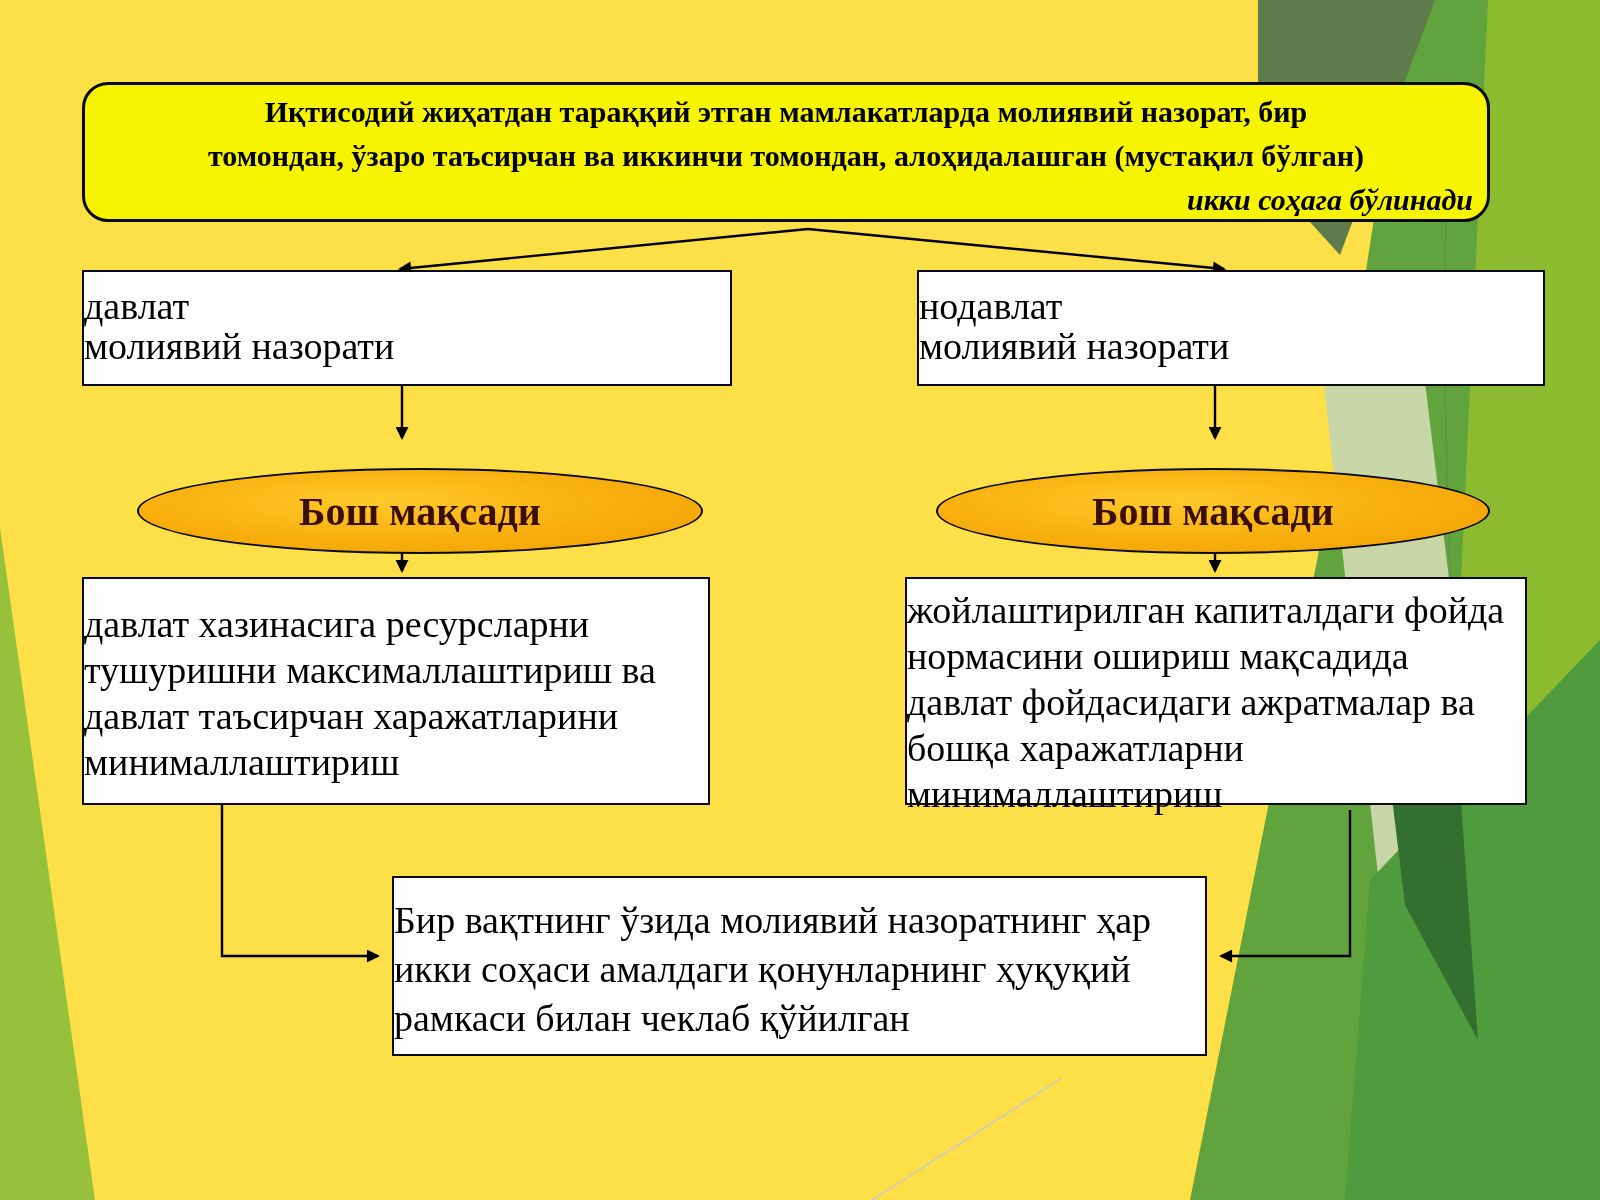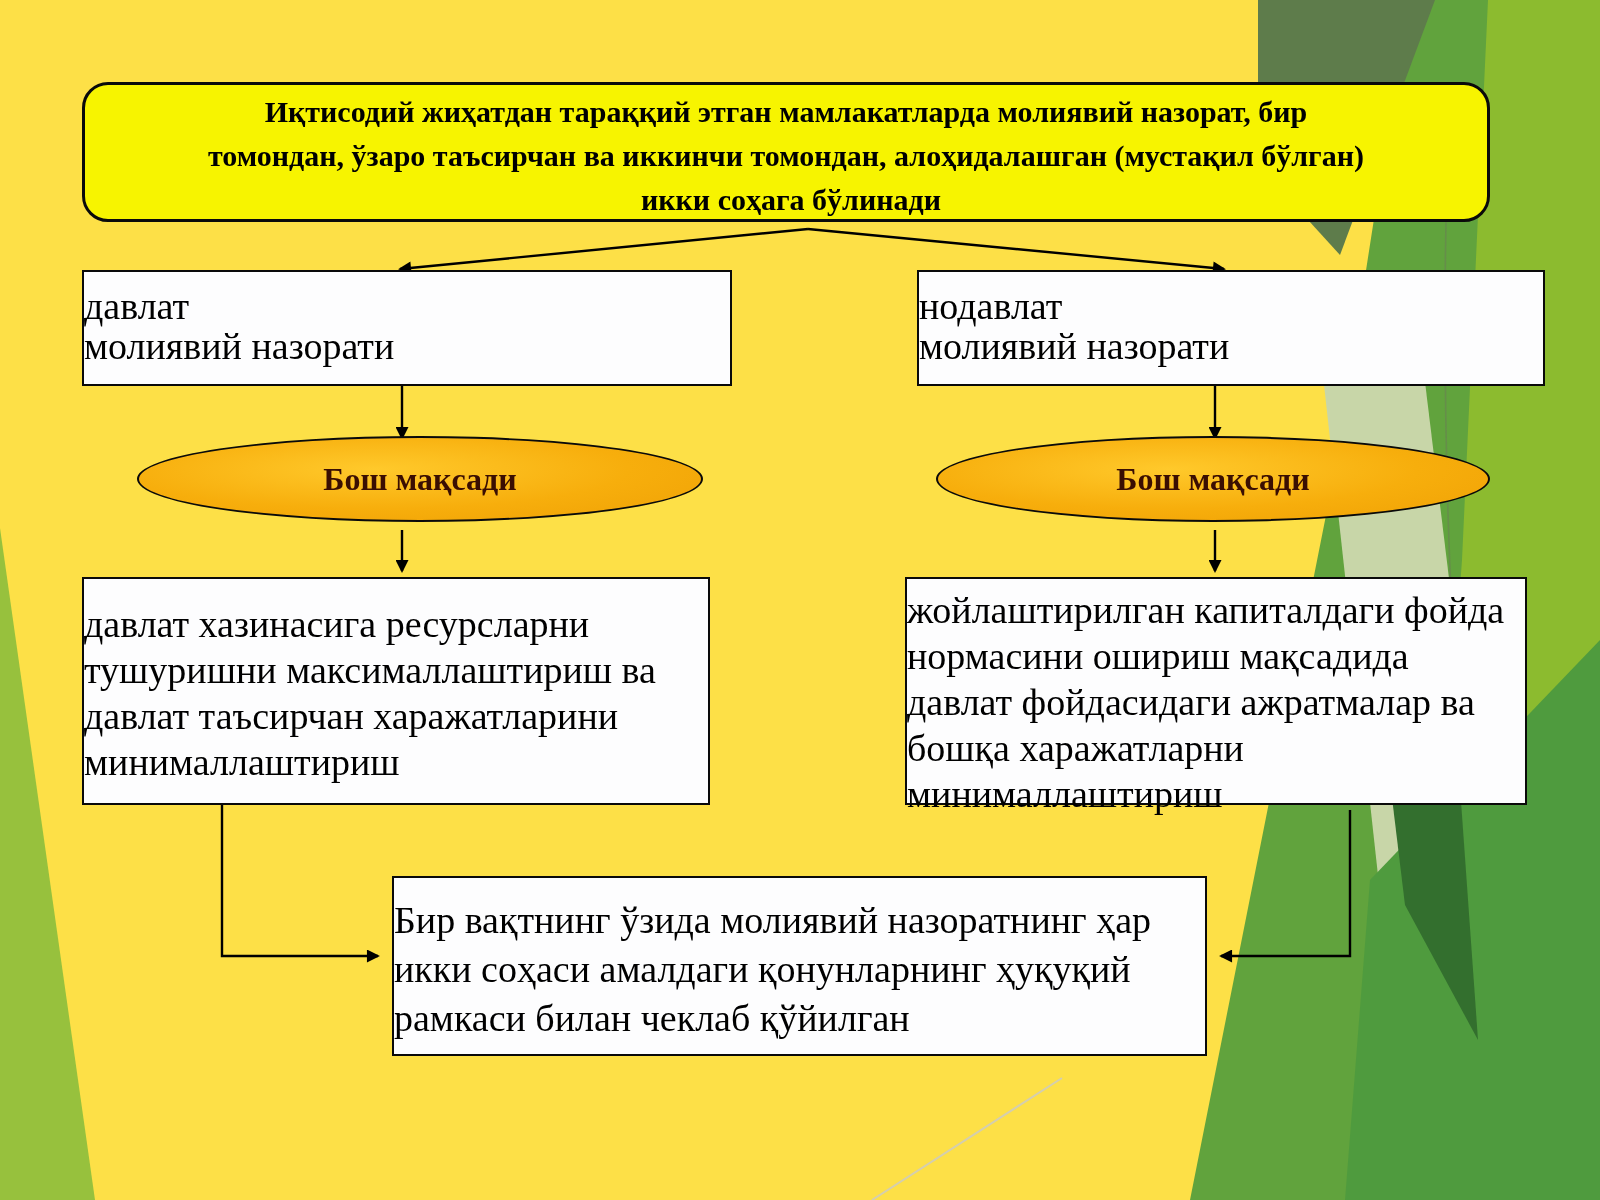--- a/index.html
+++ b/index.html
@@ -22,44 +22,44 @@
     background:#F7F400;
     border:3px solid #0a0a0a;
     border-radius:26px;
     padding:5px 14px 0 14px;
     font-weight:bold;
     font-size:30px;
     line-height:44px;
   }
   .title-line{white-space:nowrap;}
   .title-line.center{text-align:center;}
-  .title-line.left{text-align:center;padding-left:10px;}
+  .title-line.left{text-align:right;padding-left:10px;font-style:italic;}
 
   .plain-box{
     background:#FDFDFE;
     border:2.5px solid #0a0a0a;
     text-align:left;
     white-space:pre-line;
     font-size:38px;
   }
   .header-box{
     top:270px;height:116px;
     line-height:40px;
     padding-top:14px;
   }
   .header-box.left{left:82px;width:650px;}
   .header-box.right{left:917px;width:628px;}
 
   .ellipse{
-    top:436px;height:86px;
+    top:468px;height:86px;
     border:2.5px solid #0a0a0a;
     border-radius:50%;
     background:radial-gradient(ellipse at 42% 38%, #FFC92B 0%, #F7AE0C 55%, #EFA004 100%);
     display:flex;align-items:center;justify-content:center;
-    font-weight:bold;font-size:32px;color:#3a0e02;
+    font-weight:bold;font-size:40px;color:#3a0e02;
   }
   .ellipse.left{left:137px;width:566px;}
   .ellipse.right{left:936px;width:554px;}
 
   .goal-box{
     top:577px;height:228px;
     line-height:46px;
     padding-top:22px;
   }
   .goal-box.left{left:82px;width:628px;}

